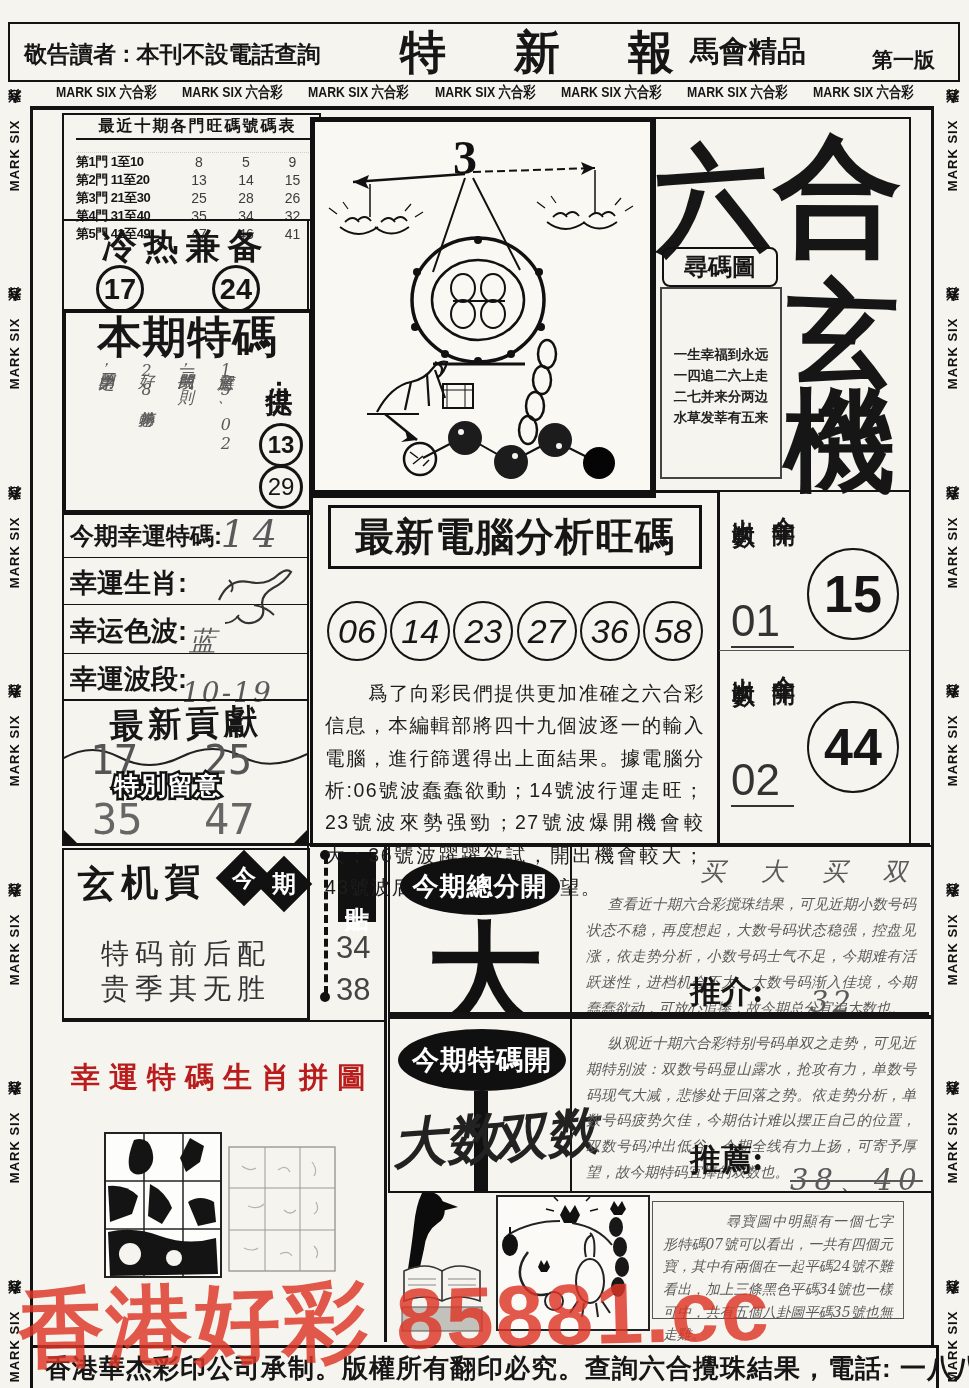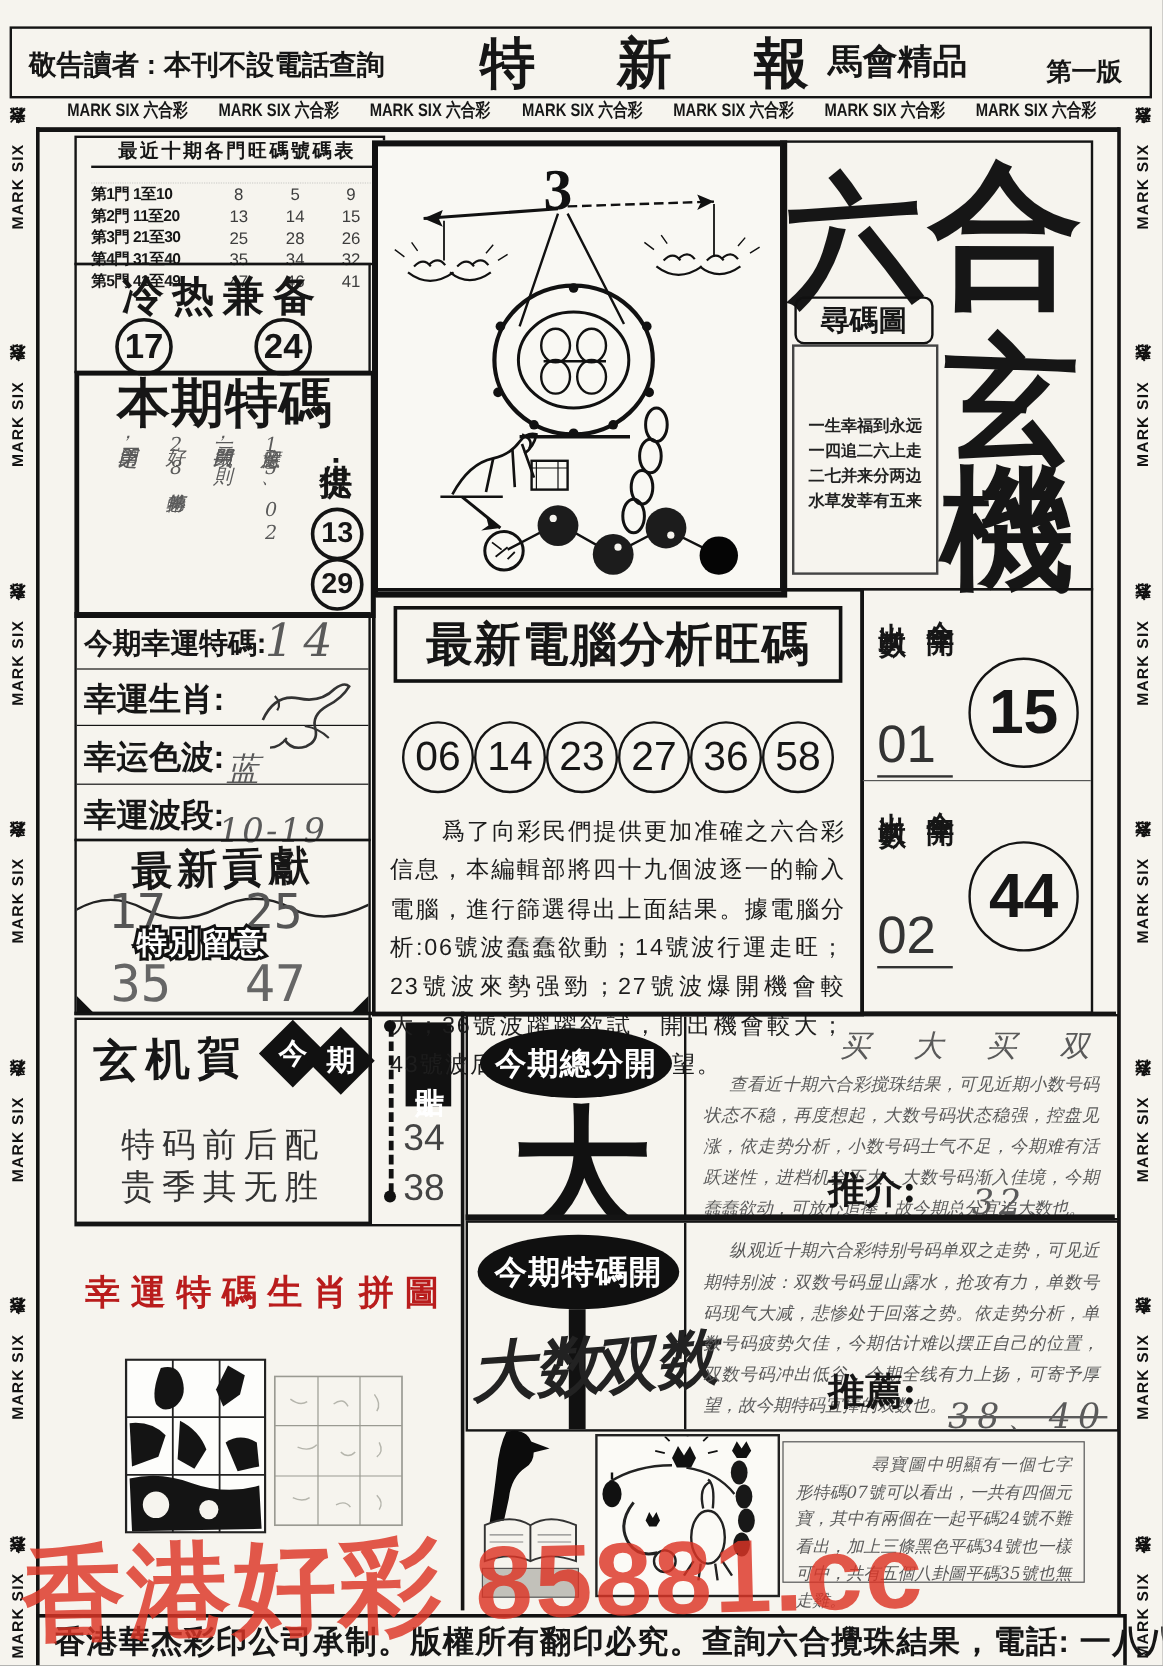--- a/index.html
+++ b/index.html
@@ -115,21 +115,21 @@
         <span>24</span>
       </div>
   </div>
 
   <div class="abs" style="left:62px;top:309px;width:243px;height:198px;border:4px solid #111;">
     <div class="serif" style="font-size:44px;font-weight:900;text-align:center;letter-spacing:1px;line-height:1.0;margin-top:2px;">本期特碼</div>
     <div class="abs vtext serif" style="right:12px;top:54px;font-size:27px;font-weight:800;">提供：</div>
     <div class="abs circle" style="right:6px;top:110px;width:38px;height:38px;font-size:24px;font-weight:600;">
         <span>13</span>
       </div>
-    <div class="abs circle" style="right:6px;top:152px;width:38px;height:38px;font-size:24px;font-weight:700;">
+    <div class="abs circle" style="right:6px;top:152px;width:38px;height:38px;font-size:24px;font-weight:400;">
         <span>29</span>
       </div>
     <div class="abs" style="left:18px;top:48px;height:140px;writing-mode:vertical-rl;text-orientation:upright;font-size:16px;line-height:2.1;">
       <div class="hand" style="margin:0 6px;">應留意15、02</div>
       <div class="hand" style="margin:0 6px;">二門或第一門，則</div>
       <div class="hand" style="margin:0 6px;">好28卷轉第</div>
       <div class="hand" style="margin:0 6px;">第三門之中，</div>
     </div>
   </div>
 
@@ -308,21 +308,21 @@
         <div>二七并来分两边</div>
         <div>水草发莘有五来</div>
       </div>
     </div>
   </div>
 
   <div class="abs" style="left:310px;top:490px;width:404px;height:351px;border:3.5px solid #111;">
     <div style="margin:12px auto 0;width:368px;border:3px solid #111;padding:2px 0;text-align:center;">
       <span class="serif" style="font-size:39px;font-weight:900;letter-spacing:1px;">最新電腦分析旺碼</span>
     </div>
-    <div style="display:flex;justify-content:center;padding:0 14px;margin-top:32px;">
+    <div style="display:flex;justify-content:space-between;padding:0 14px;margin-top:32px;font-style:italic;">
       <div class="circle" style="width:56px;height:56px;border-width:2.5px;font-size:34px;">
           <span>06</span>
         </div>
       <div class="circle" style="width:56px;height:56px;border-width:2.5px;font-size:34px;">
           <span>14</span>
         </div>
       <div class="circle" style="width:56px;height:56px;border-width:2.5px;font-size:34px;">
           <span>23</span>
         </div>
       <div class="circle" style="width:56px;height:56px;border-width:2.5px;font-size:34px;">

